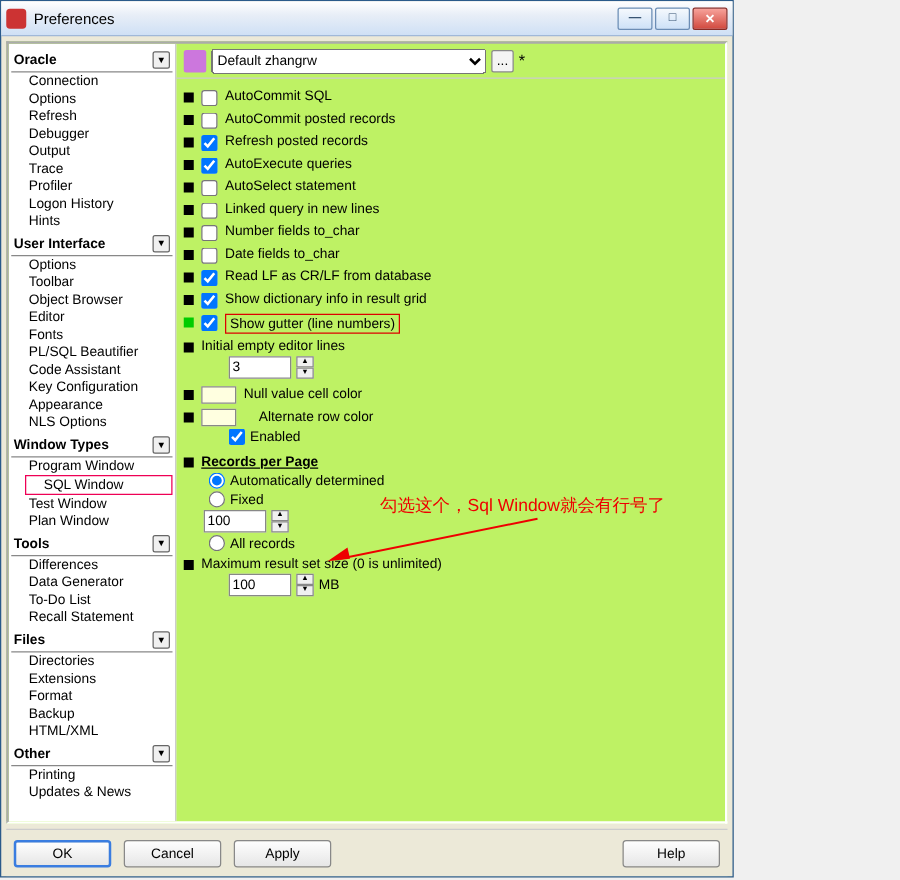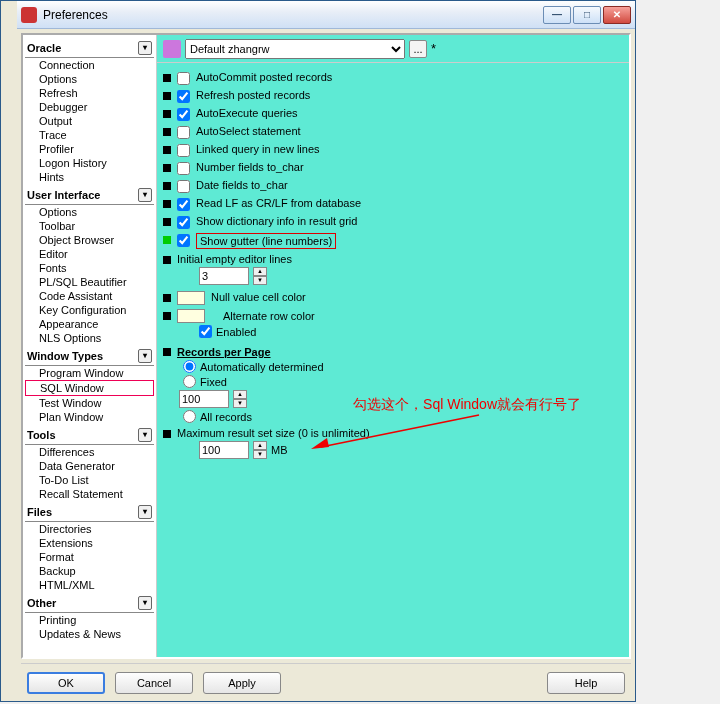--- a/index.html
+++ b/index.html
@@ -1,35 +1,35 @@
 <!DOCTYPE html>
 <html><head>
 <meta charset="utf-8">
 <style>
 * { box-sizing: border-box; margin: 0; padding: 0; font-family: Tahoma, Arial, sans-serif; font-size: 11px; }
 body { background: #f0f0f0; width: 720px; height: 704px; overflow: hidden; }
 
-.window { border: 1px solid #2a5a8a; background: #ece9d8; width: 636px; height: 702px; position: relative; display: flex; flex-direction: column; padding-left: 16px; }
+.window { border: 1px solid #2a5a8a; background: #ece9d8; width: 587px; height: 702px; position: relative; display: flex; flex-direction: column; }
 
 .titlebar { height: 28px; background: linear-gradient(#fff,#e8eef7 40%,#cfe0f5); display: flex; align-items: center; padding: 0 4px; position: relative; border-bottom: 1px solid #a0b8d8; }
 .titlebar .icon { width: 16px; height: 16px; background: #c33; border-radius: 3px; margin-right: 6px; }
 .titlebar .title { flex: 1; color: #000; font-size: 12px; }
 .winbtns { display: flex; gap: 2px; }
 .winbtn { width: 28px; height: 18px; background: linear-gradient(#f5f9fd,#cde1f7); border: 1px solid #6b8db5; border-radius: 2px; display: flex; align-items: center; justify-content: center; color: #33506f; font-weight: bold; font-size: 10px; }
 .winbtn.close { background: linear-gradient(#f7a29b,#d14a3f); color: #fff; border-color: #8a2a24; }
 
 .body { flex: 1; display: flex; flex-direction: column; padding: 4px 4px 0 4px; gap: 4px; overflow: hidden; }
 
-.main { flex: 1; display: flex; border: 2px inset #fff; background: #5eead4; overflow: hidden; }
+.main { flex: 1; display: flex; border: 2px inset #fff; background: #bef264; overflow: hidden; }
 
 .sidebar { width: 134px; background: #fff; border-right: 1px solid #ccc; overflow-y: auto; padding: 2px; }
 .cathead { display: flex; align-items: center; justify-content: space-between; font-weight: bold; font-size: 12px; padding: 2px 2px; border-bottom: 1px solid #888; margin-top: 2px; }
 .cathead .collapse { width: 14px; height: 14px; border: 1px solid #666; border-radius: 2px; display: flex; align-items: center; justify-content: center; font-size: 8px; line-height: 1; background: #f0f0f0; }
 .subitem { padding: 1px 2px 1px 14px; cursor: default; }
-.subitem.sel { border: 1px solid #e05; background: #fff; }
+.subitem.sel { border: 1px solid #e05; background: #fff; margin-left: 11px; }
 
 .content { flex: 1; display: flex; flex-direction: column; overflow: hidden; }
 .presetbar { height: 28px; display: flex; align-items: center; padding: 2px 6px; gap: 4px; border-bottom: 1px solid #ccc; }
 .presetbar .picon { width: 18px; height: 18px; background: #c7d; border-radius: 2px; }
 .presetbar select { flex: 0 0 220px; height: 20px; font-size: 11px; }
 .presetbar .sq { width: 18px; height: 18px; border: 1px solid #888; border-radius: 2px; display: flex; align-items: center; justify-content: center; font-size: 11px; background: #f4f4f4; }
 .presetbar .star { font-size: 13px; color: #000; }
 
 .settings { flex: 1; overflow-y: scroll; overflow-x: hidden; padding: 4px 6px 4px 4px; position: relative; }
 .settings::-webkit-scrollbar { width: 16px; }
@@ -140,20 +140,25 @@
       <div class="content">
         <div class="presetbar">
           <div class="picon"></div>
           <select>
             <option>Default zhangrw</option>
           </select>
           <div class="sq">...</div>
           <span class="star">*</span>
         </div>
         <div class="settings" id="settings">
+          <div class="row">
+              <div class="bullet"></div>
+              <input type="checkbox" class="chk" style=""> 
+              <label>AutoCommit SQL</label>
+            </div>
             <div class="row">
               <div class="bullet"></div>
               <input type="checkbox" class="chk" style=""> 
               <label>AutoCommit posted records</label>
             </div>
             <div class="row">
               <div class="bullet"></div>
               <input type="checkbox" class="chk" checked="" style=""> 
               <label>Refresh posted records</label>
             </div>

